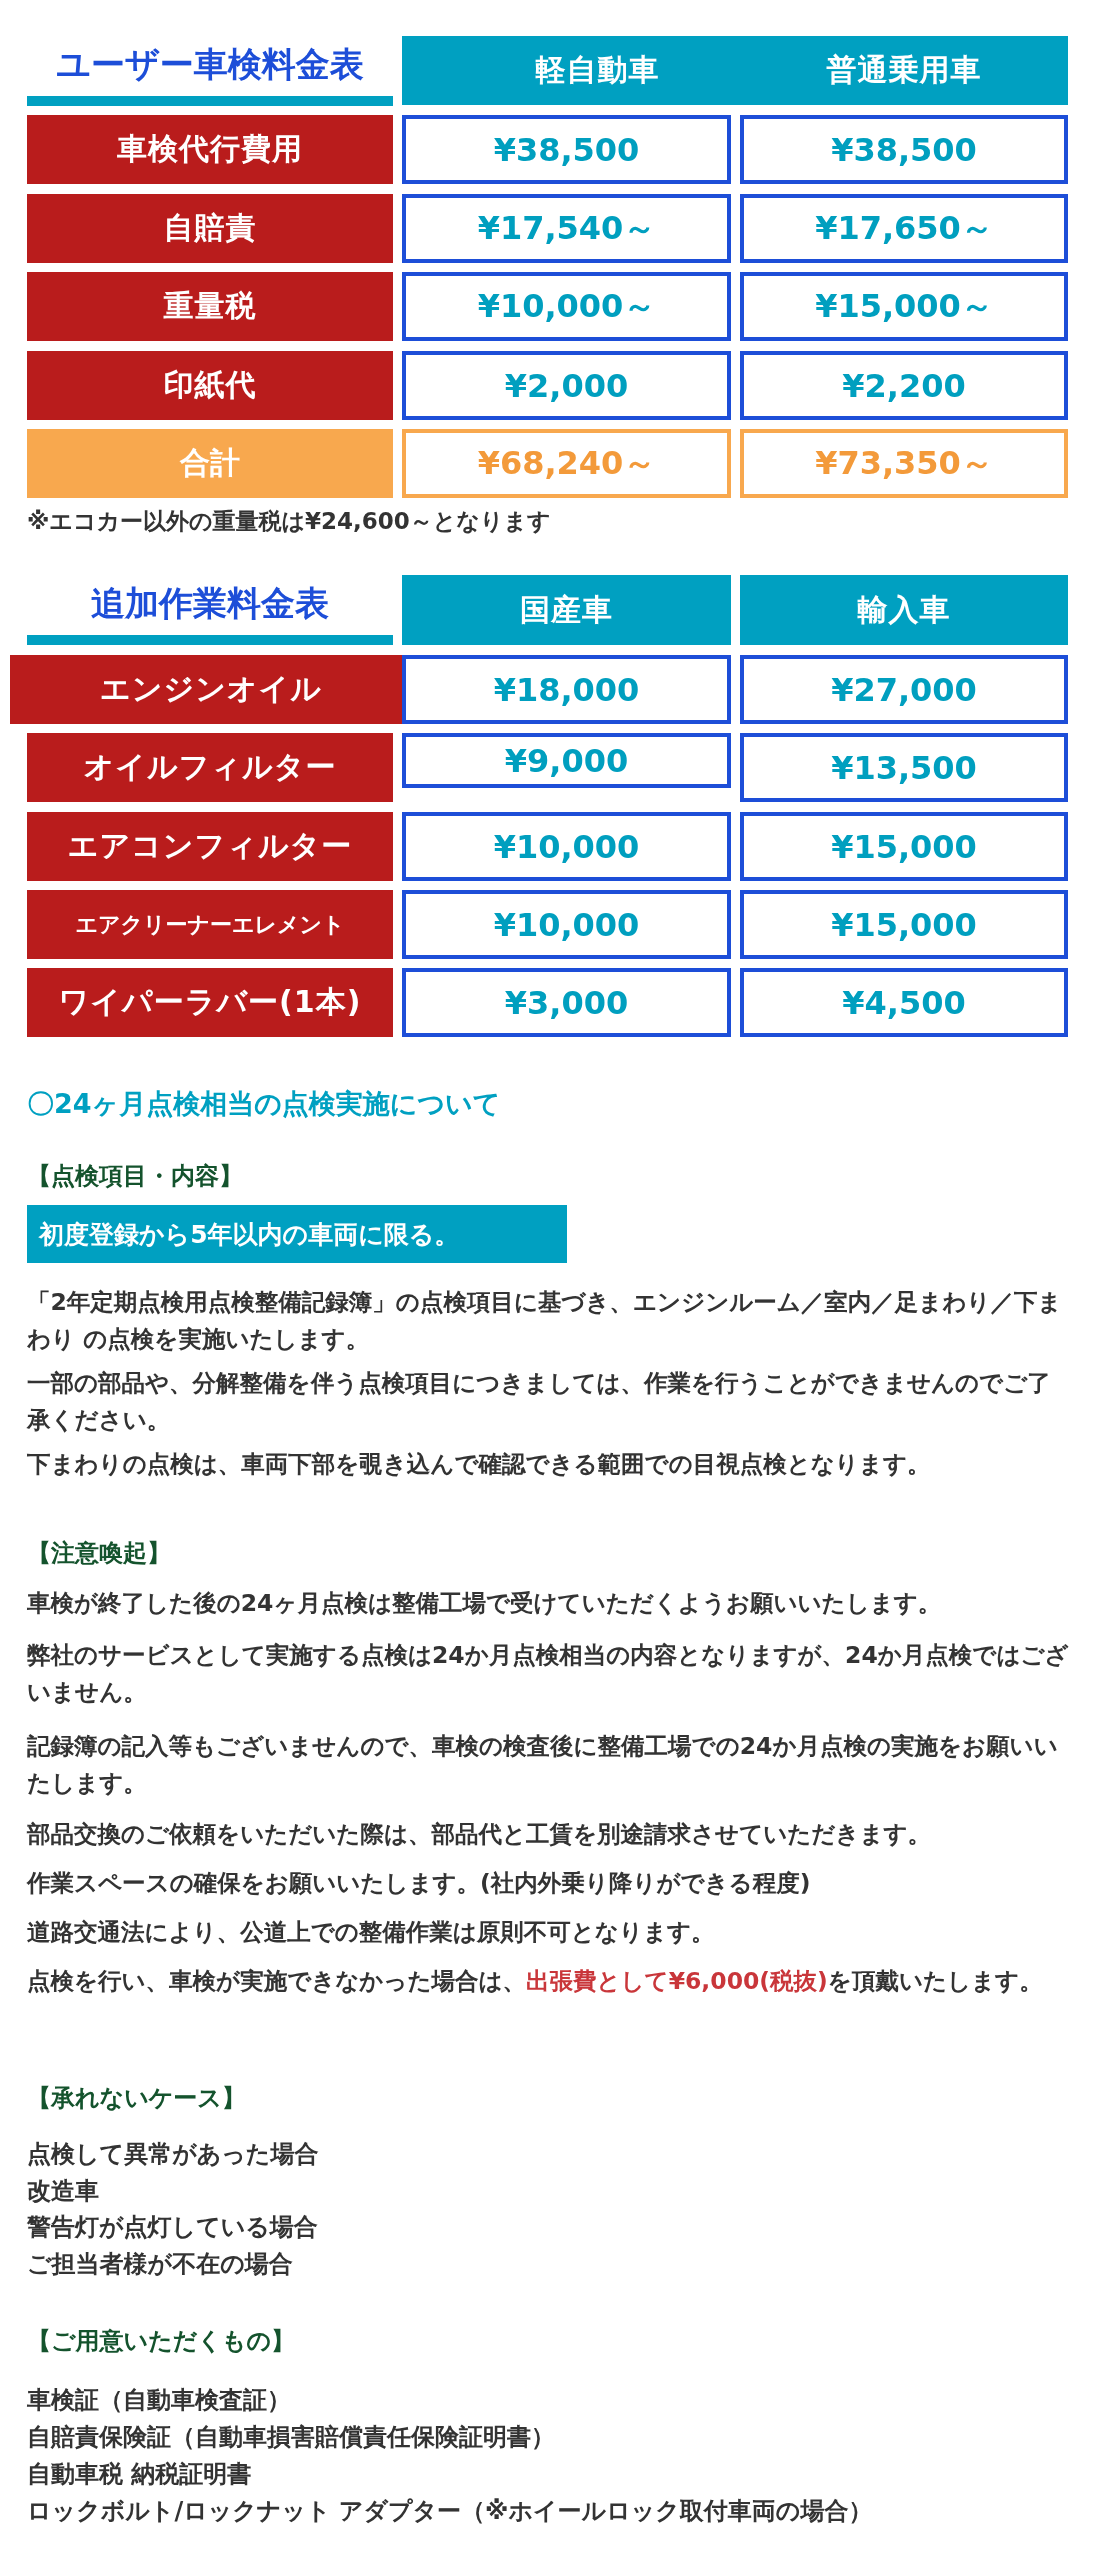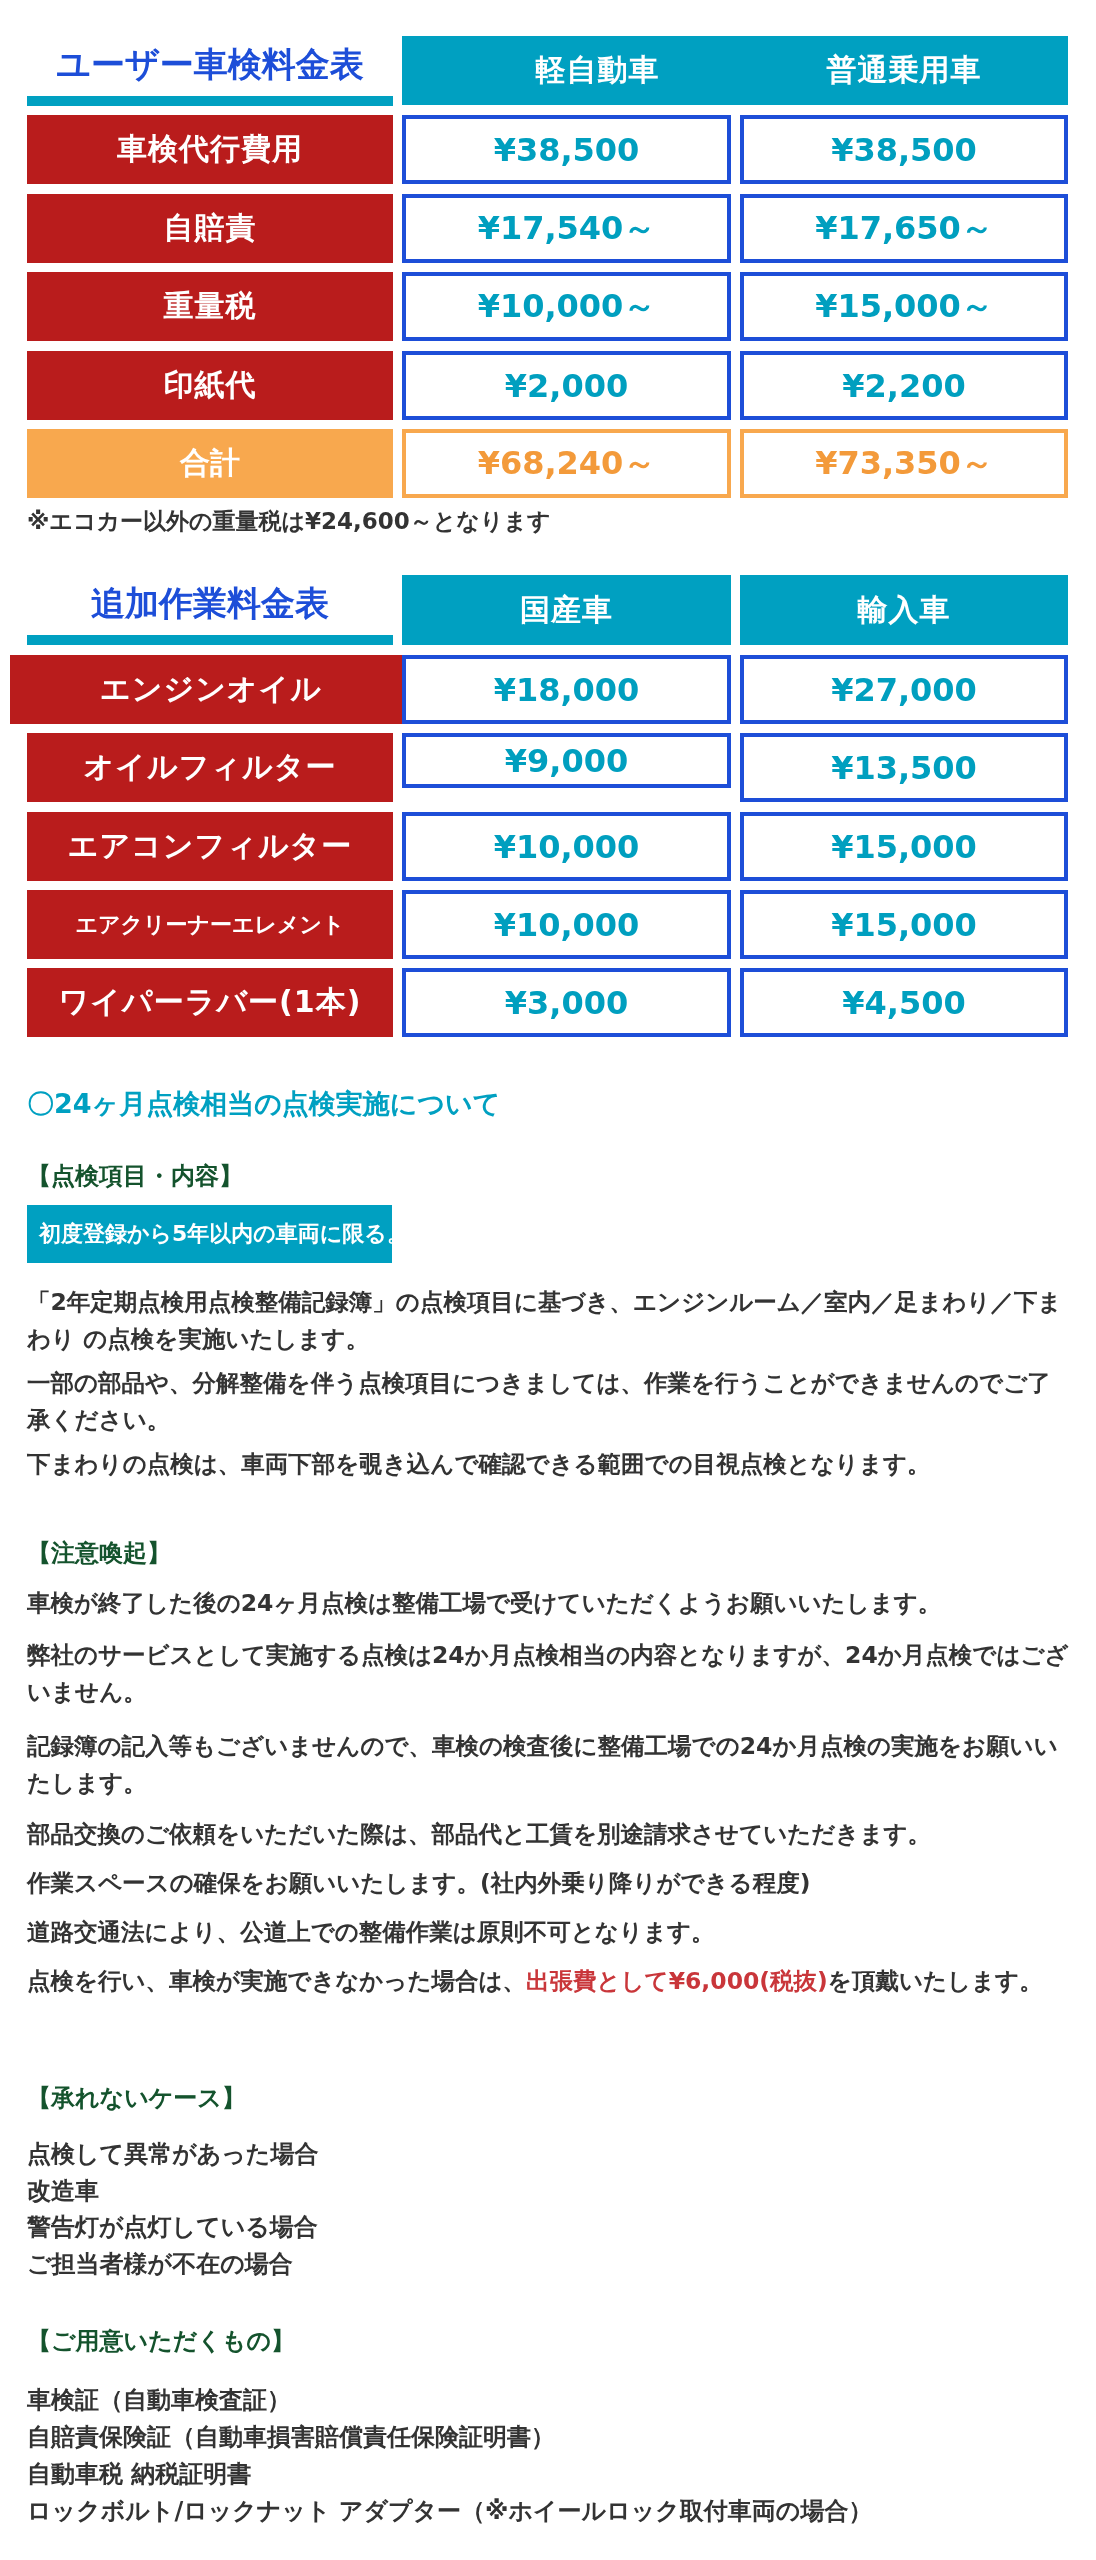--- a/index.html
+++ b/index.html
@@ -12,22 +12,22 @@
   .head { background:#00a0c1; color:#ffffff; font-size:30px; letter-spacing:1px; }
   .val { background:#ffffff; border:4px solid #1d4ed8; color:#009fbf; font-size:32px; }
   .total-label { background:#f8a84e; color:#ffffff; font-size:30px; }
   .total-val { background:#ffffff; border:4px solid #f8a84e; color:#f39a3a; font-size:32px; }
   .title { position:absolute; left:27px; width:366px; text-align:center; color:#1d4ed8; font-weight:bold;
            font-size:34px; white-space:nowrap; }
   .title-bar { position:absolute; left:27px; width:366px; height:10px; background:#00a0c1; }
   .note { position:absolute; left:27px; top:506px; font-size:23px; font-weight:bold; color:#333; white-space:nowrap; }
   .sec-heading { position:absolute; left:27px; top:1086px; font-size:27px; font-weight:bold; color:#00a0c1; white-space:nowrap; }
   .sub { position:absolute; left:27px; font-size:24px; font-weight:bold; color:#14532d; white-space:nowrap; }
-  .banner { position:absolute; left:27px; top:1205px; width:365px; height:58px; background:#00a0c1; color:#fff;
-            font-size:22px; font-weight:bold; display:flex; align-items:center; padding-left:12px; box-sizing:border-box; white-space:nowrap; }
+  .banner { position:absolute; left:27px; top:1205px; width:540px; height:58px; background:#00a0c1; color:#fff;
+            font-size:25px; font-weight:bold; display:flex; align-items:center; padding-left:12px; box-sizing:border-box; white-space:nowrap; }
   .para { position:absolute; left:27px; width:1045px; font-size:23.5px; font-weight:bold; color:#333; line-height:37px; }
   .line { position:absolute; left:27px; font-size:24px; font-weight:bold; color:#333; white-space:nowrap; }
   .red { color:#c9363a; }
 </style>
 </head>
 <body>
 
 <div>
   <div class="title" style="top:42px;">ユーザー車検料金表</div>
   <div class="title-bar" style="top:96px;"></div>

